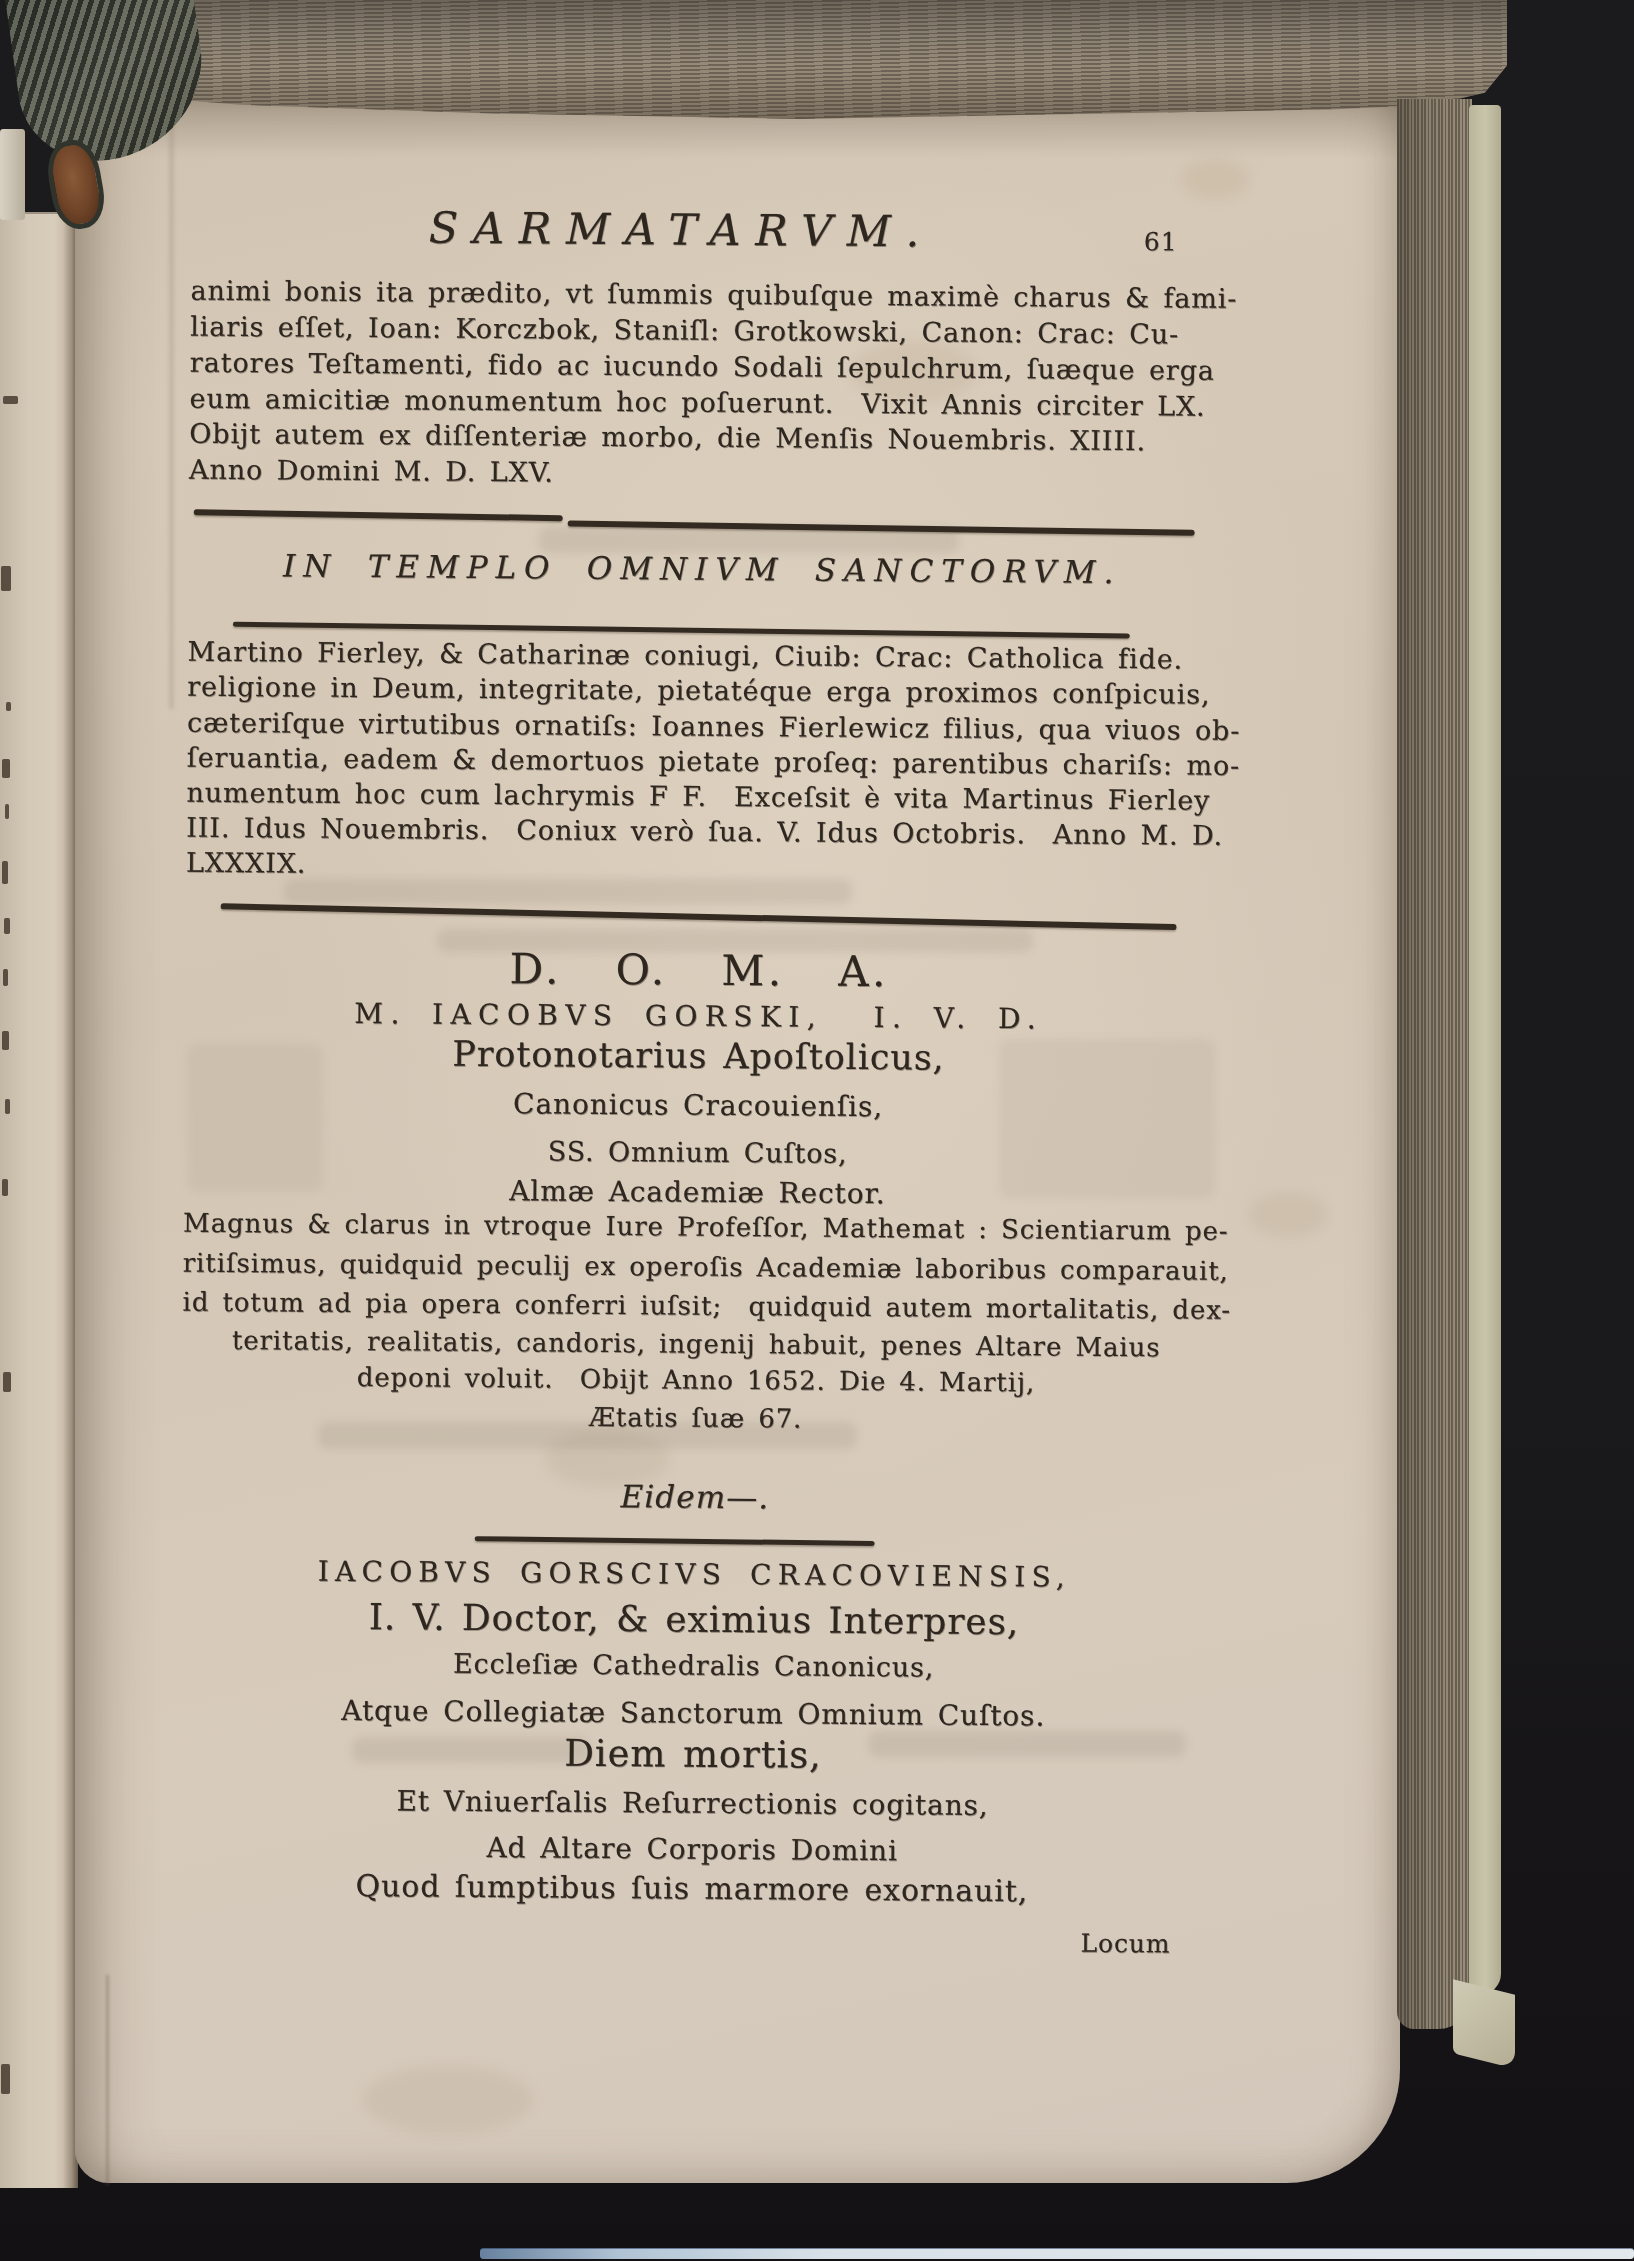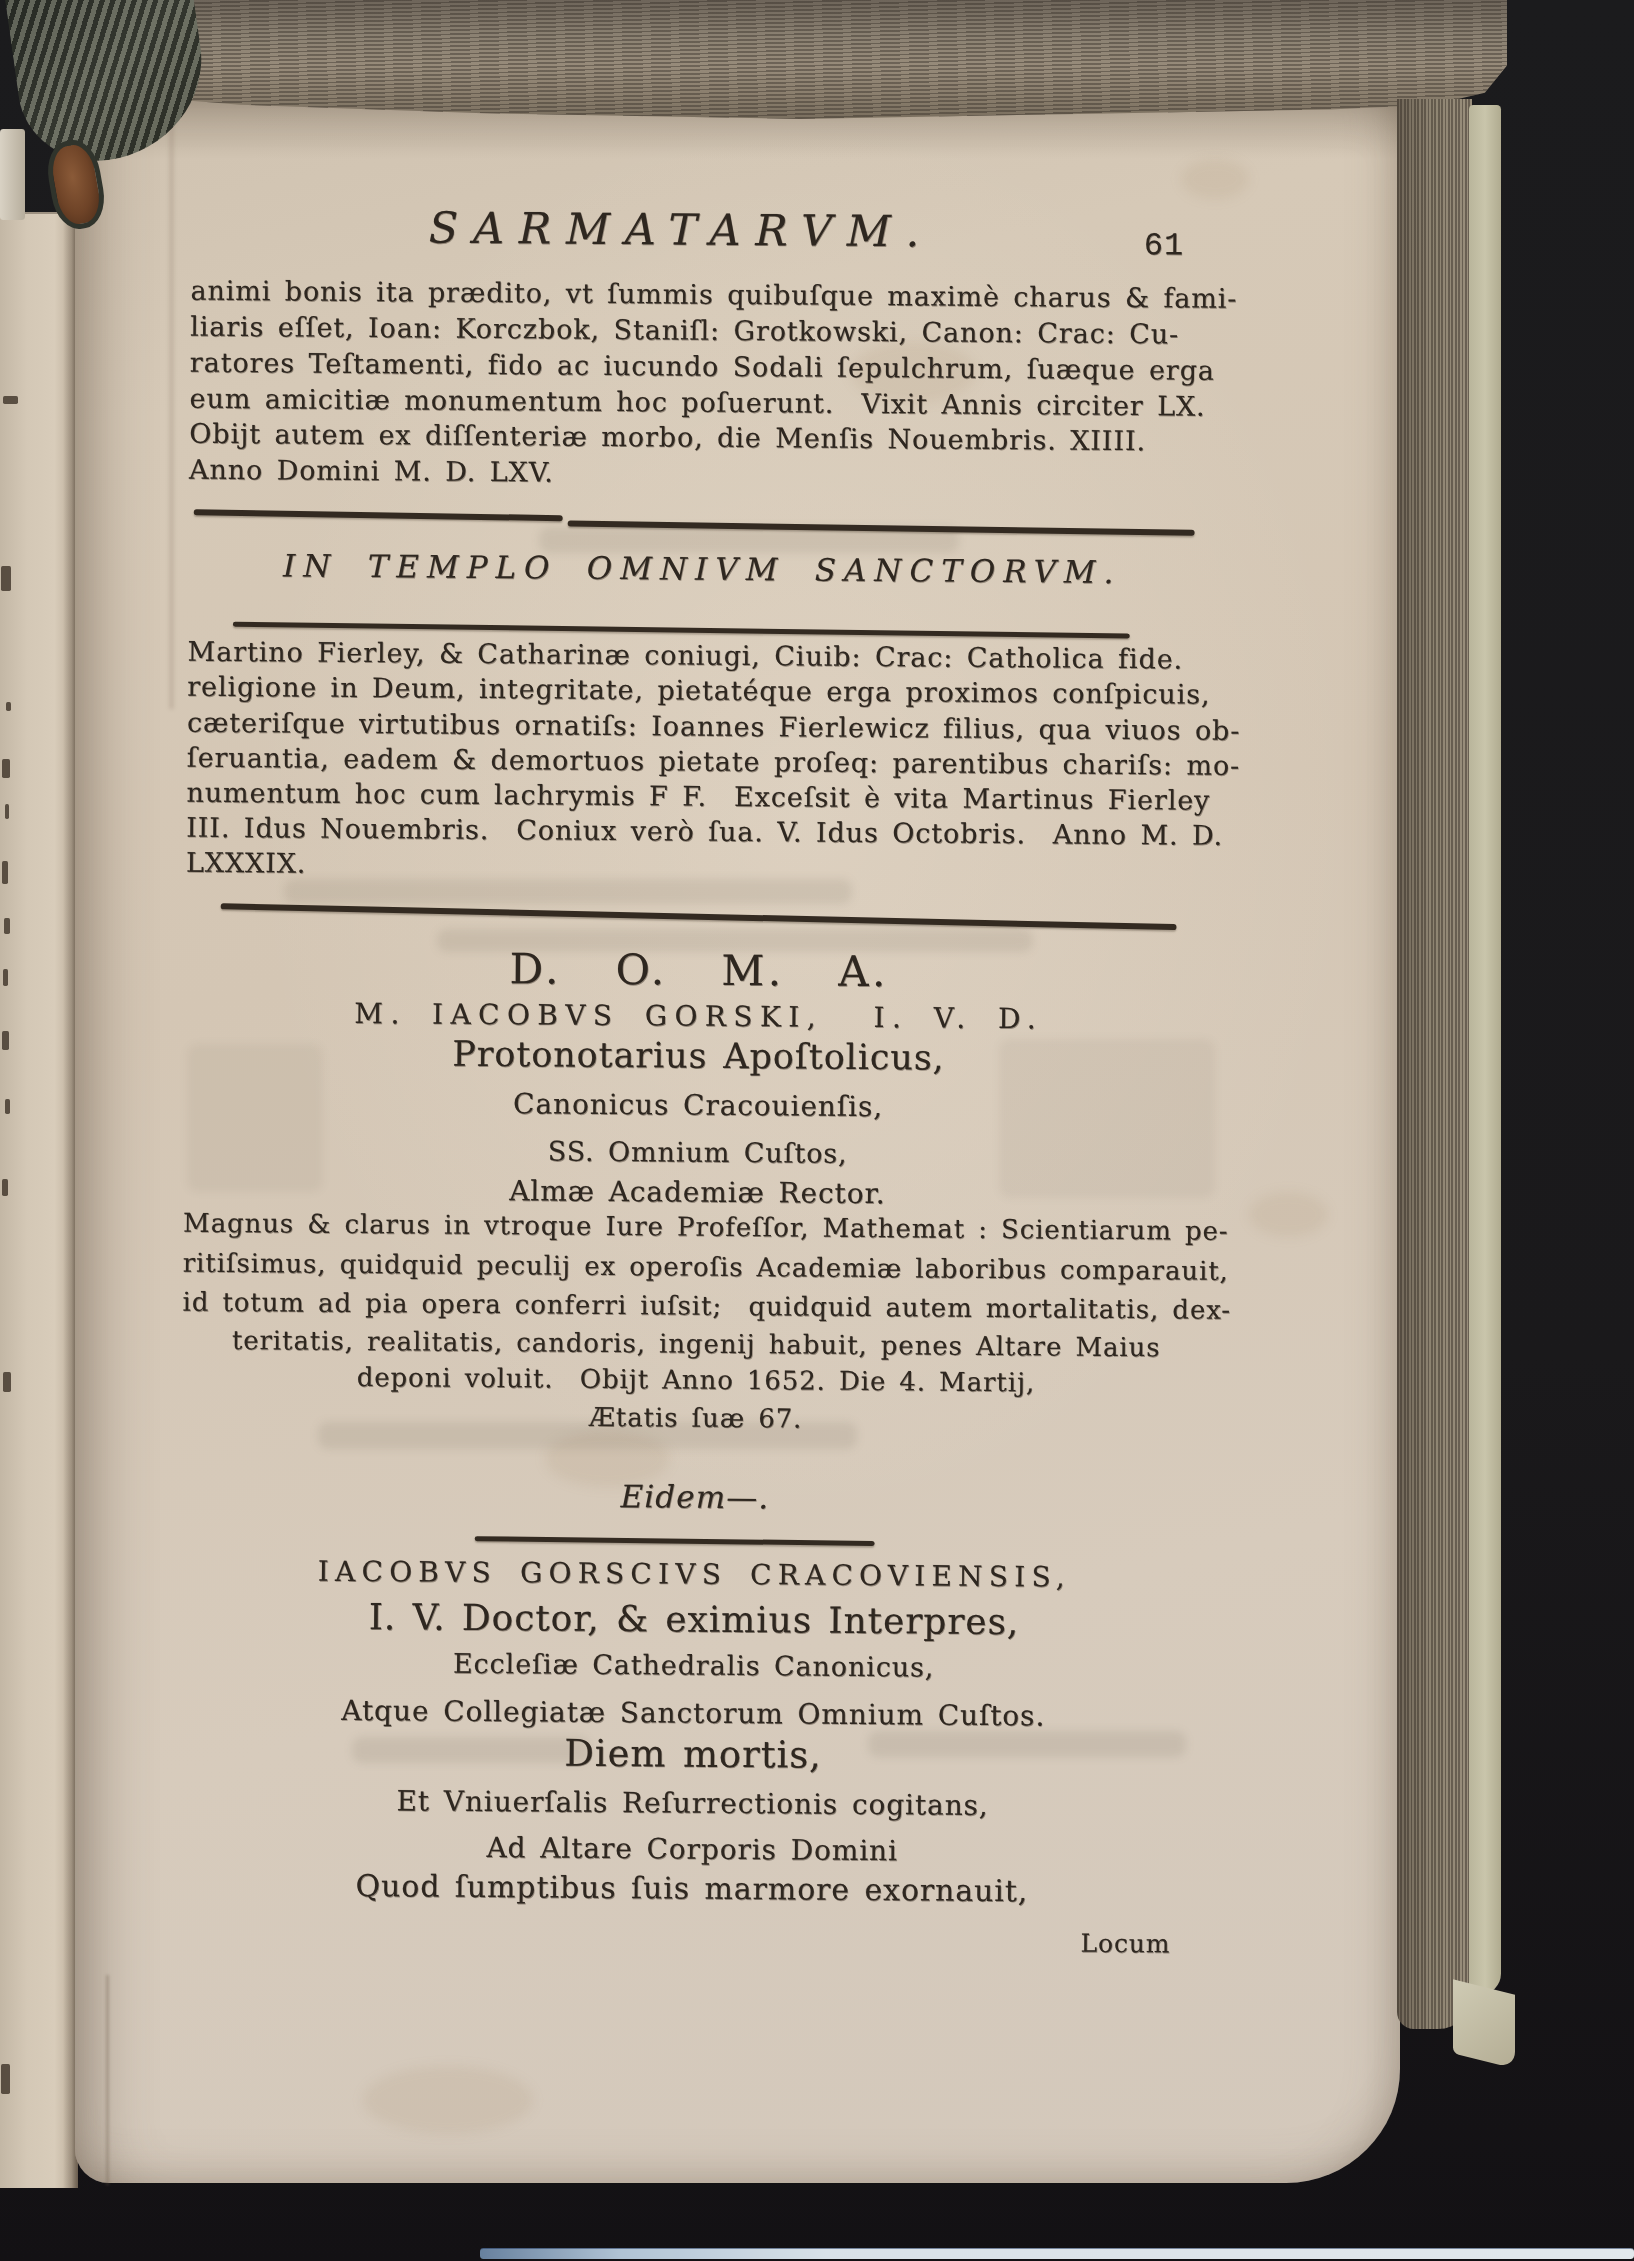--- a/index.html
+++ b/index.html
@@ -134,21 +134,21 @@
 <div class="bleed" style="left:437px;top:929px;width:596px;height:23px;"></div>
 <div class="bleed" style="left:187px;top:1044px;width:136px;height:148px;opacity:.6;"></div>
 <div class="bleed" style="left:999px;top:1039px;width:216px;height:159px;opacity:.6;"></div>
 <div class="bleed" style="left:318px;top:1422px;width:539px;height:27px;"></div>
 <div class="bleed" style="left:352px;top:1737px;width:238px;height:26px;"></div>
 <div class="bleed" style="left:868px;top:1731px;width:318px;height:26px;"></div>
 
 <div id="textrot">
 
   <div class="t c it" style="left:165px;width:1033px;top:202px;font-size:43px;letter-spacing:14.8px;word-spacing:17px;">SARMATARVM.</div>
-  <div class="t" style="left:1144px;width:114px;top:221px;font-size:32px;font-family:Liberation Mono, monospace;">61</div>
+  <div class="t" style="left:1144px;width:114px;top:221px;font-size:25px;">61</div>
 
   <div class="t" style="top:275px">animi bonis ita prædito, vt ſummis quibuſque maximè charus &amp; fami-</div>
   <div class="t" style="top:311px">liaris eſſet, Ioan: Korczbok, Staniſl: Grotkowski, Canon: Crac: Cu-</div>
   <div class="t" style="top:347px">ratores Teſtamenti, fido ac iucundo Sodali ſepulchrum, ſuæque erga</div>
   <div class="t" style="top:383px">eum amicitiæ monumentum hoc poſuerunt.  Vixit Annis circiter LX.</div>
   <div class="t" style="top:418px">Obijt autem ex diſſenteriæ morbo, die Menſis Nouembris. XIIII.</div>
   <div class="t" style="top:454px">Anno Domini M. D. LXV.</div>
 
   <div class="rule" style="left:196px;top:511px;width:369px;height:5.7px;transform:rotate(.5deg);"></div>
   <div class="rule" style="left:570px;top:520px;width:627px;height:5.7px;transform:rotate(.4deg);"></div>

